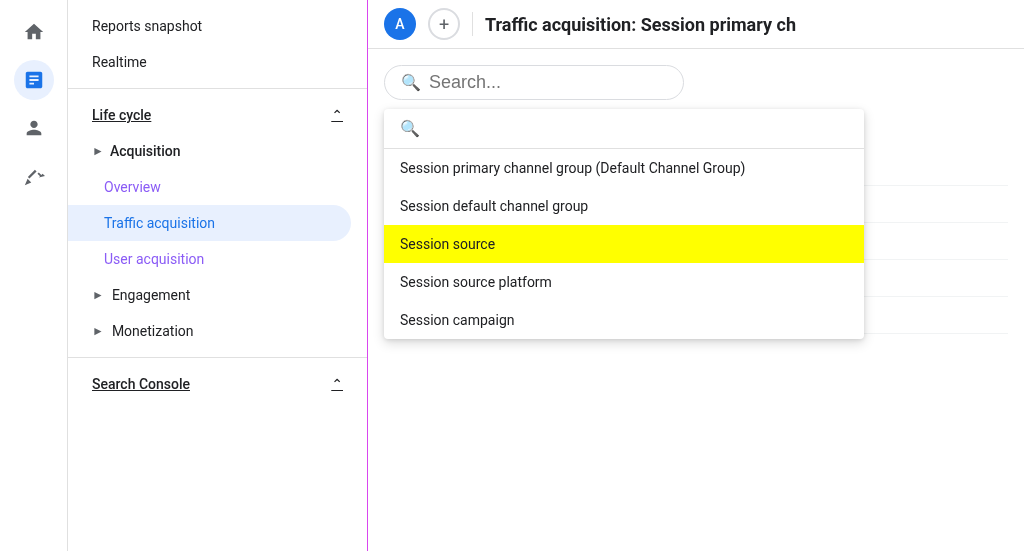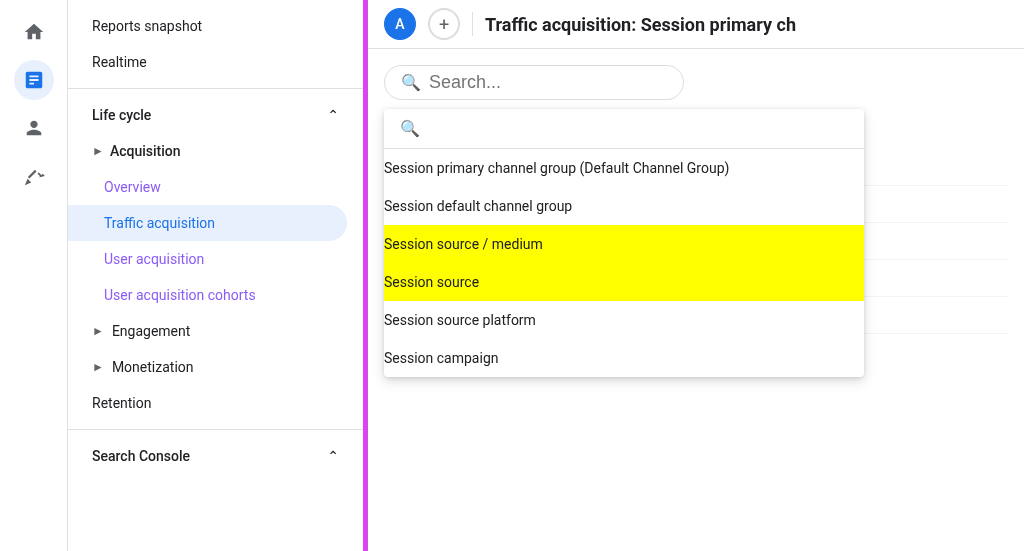--- a/index.html
+++ b/index.html
@@ -43,21 +43,21 @@
 
     .rail-icon svg {
       width: 22px;
       height: 22px;
     }
 
     
     .sidebar {
       width: 300px;
       background: #fff;
-      border-right: 5px solid #d946ef;
+      border-right: 1px solid #d946ef;
       overflow-y: auto;
       padding: 8px 0;
       flex-shrink: 0;
     }
 
     .nav-item {
       padding: 10px 24px;
       cursor: pointer;
       color: #202124;
       font-size: 14px;
@@ -68,20 +68,21 @@
 
     .nav-section-header {
       padding: 10px 24px;
       font-size: 14px;
       color: #202124;
       font-weight: 500;
       display: flex;
       align-items: center;
       justify-content: space-between;
       cursor: pointer;
+      text-decoration: underline;
     }
 
     .nav-divider {
       border: none;
       border-top: 1px solid #e0e0e0;
       margin: 8px 0;
     }
 
     .sub-item {
       padding: 10px 24px 10px 36px;
@@ -222,21 +223,21 @@
     .dropdown-search input {
       border: none;
       outline: none;
       font-size: 14px;
       color: #202124;
       background: transparent;
       width: 100%;
     }
 
     .dropdown-item {
-      padding: 11px 0;
+      padding: 11px 16px;
       font-size: 14px;
       color: #202124;
       cursor: pointer;
     }
 
     .dropdown-item.highlighted {
       background: #ffff00;
     }
 
     
@@ -311,34 +312,28 @@
 
   <div class="sub-item">
     <span>Overview</span>
   </div>
   <div class="sub-item active">
     <span>Traffic acquisition</span>
   </div>
   <div class="sub-item">
     <span>User acquisition</span>
   </div>
-  <div class="sub-item">
-    <span>User acquisition cohorts</span>
-  </div>
 
   <div class="nav-item">
     <span class="expand-arrow">►</span>
     <span>Engagement</span>
   </div>
   <div class="nav-item">
     <span class="expand-arrow">►</span>
     <span>Monetization</span>
-  </div>
-  <div class="nav-item">
-    <span>Retention</span>
   </div>
 
   <hr class="nav-divider">
 
   <div class="nav-section-header">
     <span>Search Console</span>
     <span>⌃</span>
   </div>
 </div>
 
@@ -385,23 +380,20 @@
         <span style="color:#5f6368; font-size:16px;">🔍</span>
       </div>
 
       <div class="dropdown-item">
         <span>Session primary channel group (Default Channel Group)</span>
       </div>
       <div class="dropdown-item">
         <span>Session default channel group</span>
       </div>
       <div class="dropdown-item highlighted">
-        <span>Session source / medium</span>
-      </div>
-      <div class="dropdown-item highlighted">
         <span>Session source</span>
       </div>
       <div class="dropdown-item">
         <span>Session source platform</span>
       </div>
       <div class="dropdown-item">
         <span>Session campaign</span>
       </div>
     </div>
 

